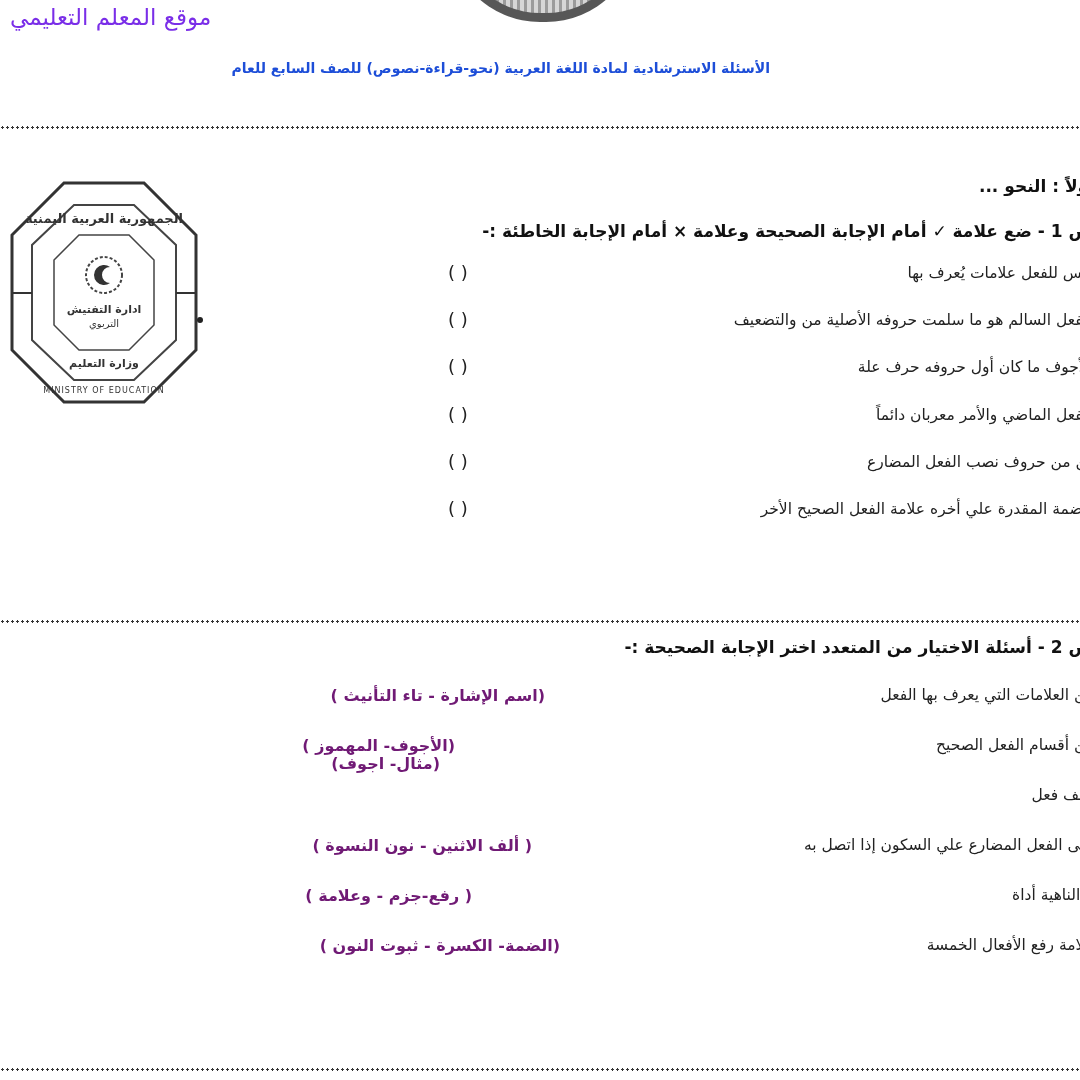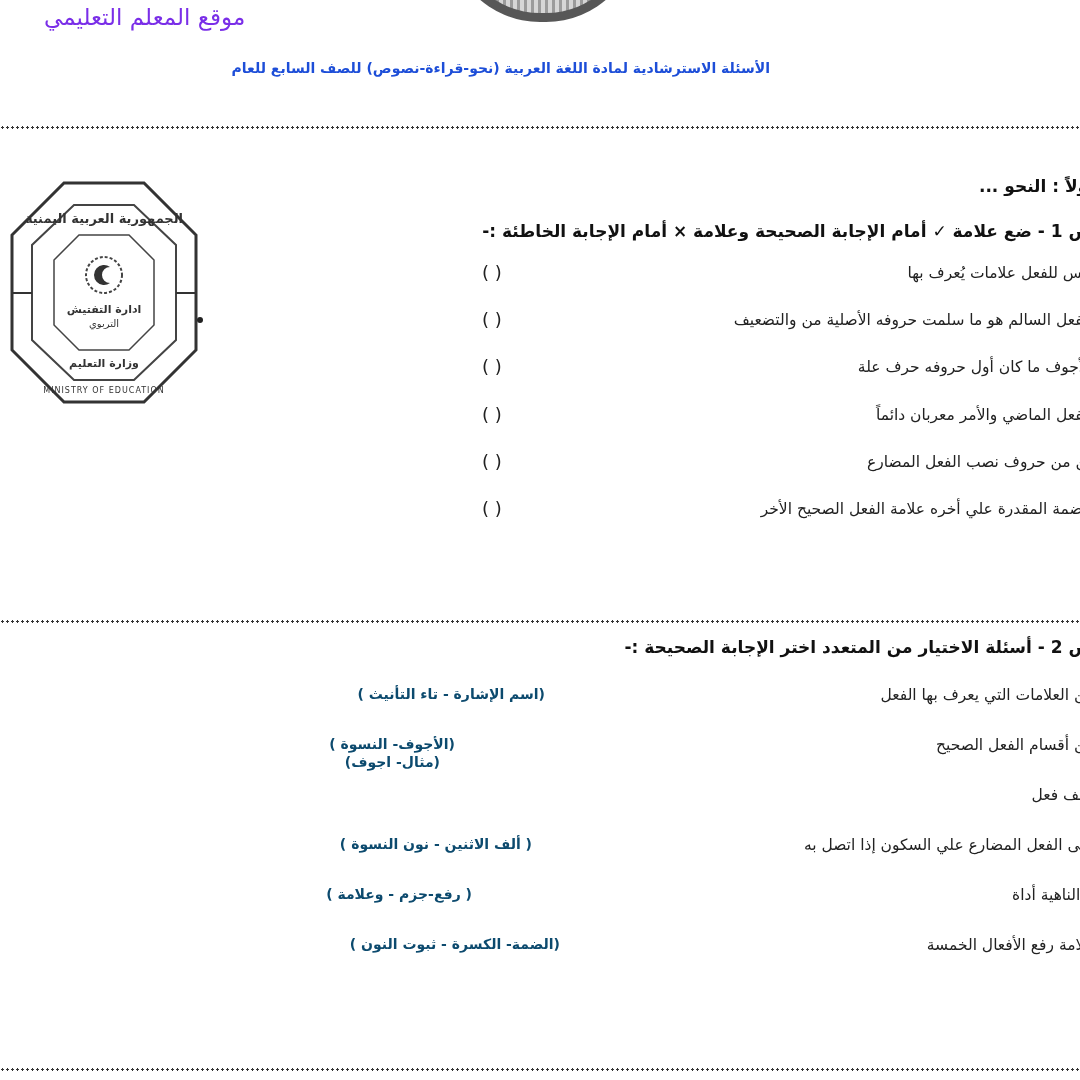--- a/index.html
+++ b/index.html
@@ -2,21 +2,21 @@
 <html><head>
 <meta charset="utf-8">
 <style>
   html, body { margin: 0; padding: 0; }
   body {
     width: 1080px; height: 1080px; overflow: hidden; position: relative;
     background: #ffffff; color: #1a1a1a;
     font-family: "DejaVu Sans", sans-serif;
   }
   .abs { position: absolute; }
-  .rtl { direction: rtl; unicode-bidi: embed; white-space: nowrap; margin-left: 34px; }
+  .rtl { direction: rtl; unicode-bidi: embed; white-space: nowrap; }
   .watermark {
     left: 10px; top: 4px; font-size: 23px; color: #7a2ee8;
     font-family: "DejaVu Sans", sans-serif;
   }
   .seal-top {
     left: 448px; top: -70px; width: 190px; height: 92px;
     border-radius: 0 0 95px 95px;
     border: 9px solid #3a3a3a; border-top: none;
     background: repeating-linear-gradient(90deg, #cfcfcf 0 4px, #8a8a8a 4px 7px);
     box-sizing: border-box; opacity: .85;
@@ -25,21 +25,21 @@
     right: 310px; top: 60px; font-size: 14px; font-weight: bold; color: #1d4ed8;
   }
   .dots {
     left: 0; width: 1080px; height: 3px;
     background-image: radial-gradient(circle, #333 1.1px, transparent 1.4px);
     background-size: 5px 3px; background-repeat: repeat-x;
   }
   .section-heading { font-size: 17px; font-weight: bold; color: #111; }
   .item-text { font-size: 15.5px; color: #222; }
   .paren { font-size: 18px; color: #222; letter-spacing: 0; }
-  .choice { font-size: 14px; font-weight: bold; color: #0c4a6e; }
+  .choice { font-size: 16px; font-weight: bold; color: #701a75; }
   .stamp {
     left: 4px; top: 175px; width: 200px; height: 235px;
   }
 </style>
 </head>
 <body>
 
 <div class="abs watermark rtl">موقع المعلم التعليمي</div>
 
 <div class="abs seal-top"></div>
@@ -87,21 +87,21 @@
 <div class="abs paren rtl" style="left:448px; top:498px;">(   )</div>
 
 <div class="abs dots" style="top:620px;"></div>
 
 <div class="abs section-heading rtl" style="right:-12px; top:637px;">س 2 - أسئلة الاختيار  من المتعدد  اختر الإجابة الصحيحة :-</div>
 
 <div class="abs item-text rtl" style="right:-14px; top:686px;">من العلامات التي يعرف بها الفعل</div>
 <div class="abs choice rtl" style="right:535px; top:686px;">(اسم الإشارة - تاء التأنيث  )</div>
 
 <div class="abs item-text rtl" style="right:-14px; top:736px;">من أقسام  الفعل الصحيح</div>
-<div class="abs choice rtl" style="right:625px; top:736px;">(الأجوف- النسوة )</div>
+<div class="abs choice rtl" style="right:625px; top:736px;">(الأجوف- المهموز )</div>
 
 <div class="abs item-text rtl" style="right:-14px; top:786px;">وقف فعل</div>
 <div class="abs choice rtl" style="right:640px; top:754px;">(مثال- اجوف)</div>
 
 <div class="abs item-text rtl" style="right:-14px; top:836px;">يبنى الفعل المضارع علي السكون  إذا اتصل به</div>
 <div class="abs choice rtl" style="right:548px; top:836px;">( ألف الاثنين - نون النسوة )</div>
 
 <div class="abs item-text rtl" style="right:-14px; top:886px;">لا الناهية أداة</div>
 <div class="abs choice rtl" style="right:608px; top:886px;">( رفع-جزم - وعلامة )</div>
 

